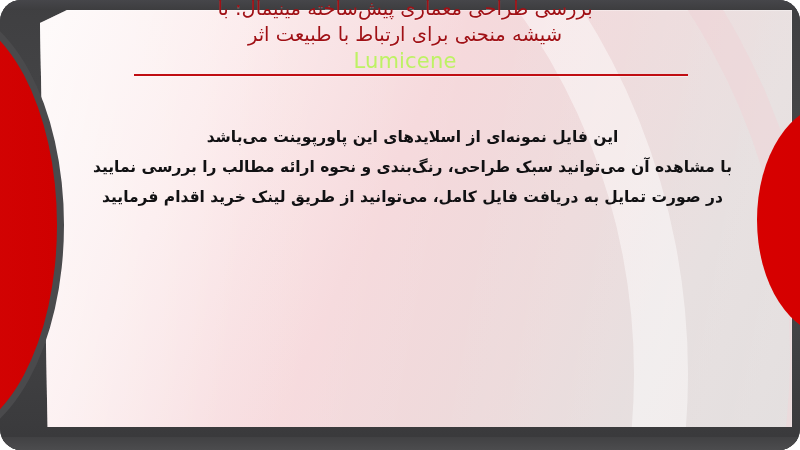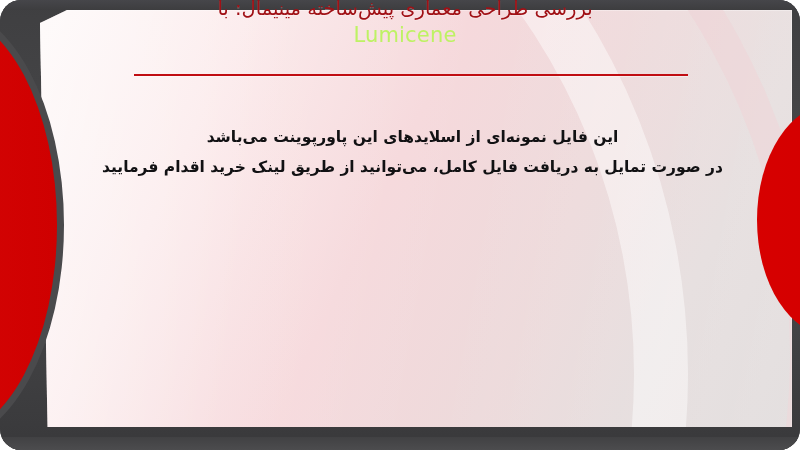--- a/index.html
+++ b/index.html
@@ -155,25 +155,27 @@
     <div class="arc arc-g"></div>
     <div class="arc arc-h"></div>
     <div class="sheen"></div>
   </div>
 
   <div class="ellipse ellipse-right"></div>
   <div class="ellipse ellipse-left"></div>
 
   <div class="title-block">
     <div class="title-line">بررسی طراحی معماری پیش‌ساخته مینیمال: با</div>
+    <div class="title-line">شیشه منحنی برای ارتباط با طبیعت اثر</div>
     <div class="title-brand">Lumicene</div>
   </div>
   <div class="title-rule"></div>
 
   <div class="body-block">
     <div class="body-line">این فایل نمونه‌ای از اسلایدهای این پاورپوینت می‌باشد</div>
+    <div class="body-line">با مشاهده آن می‌توانید سبک طراحی، رنگ‌بندی و نحوه ارائه مطالب را بررسی نمایید</div>
     <div class="body-line">در صورت تمایل به دریافت فایل کامل، می‌توانید از طریق لینک خرید اقدام فرمایید</div>
   </div>
 
   <div class="top-strip"></div>
   <div class="bottom-strip"></div>
 
 </div>
 
 </body></html>

